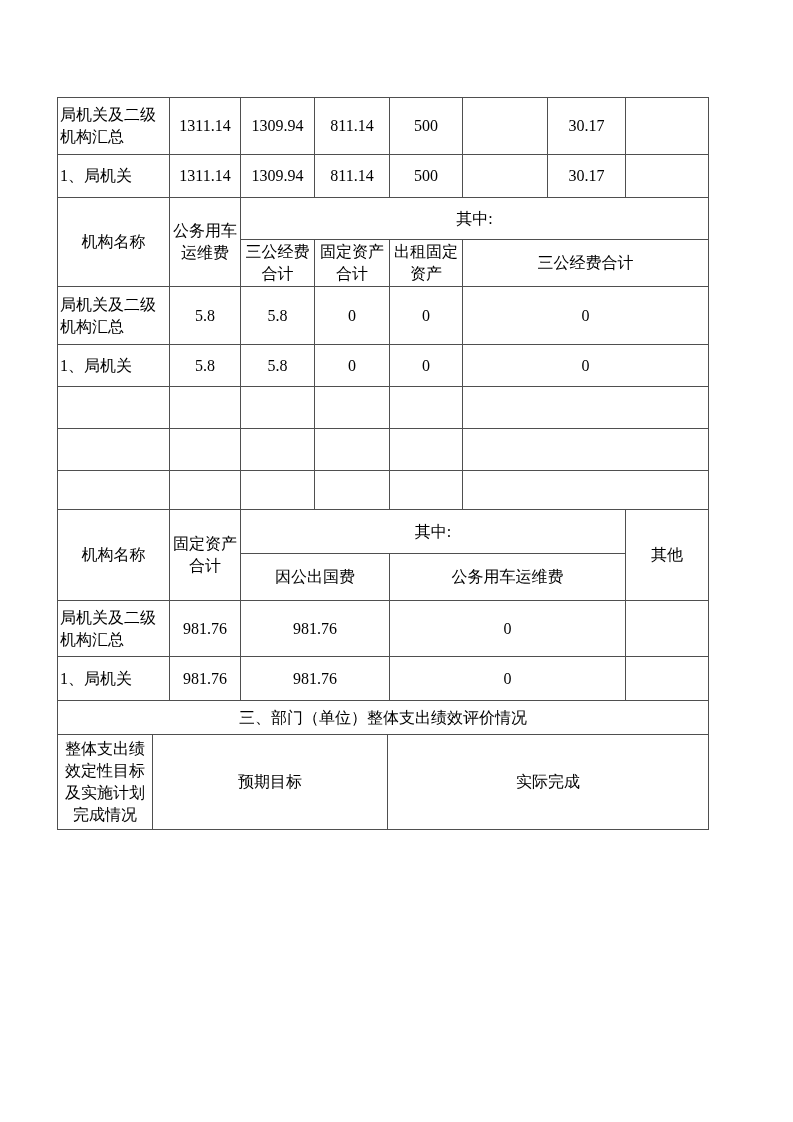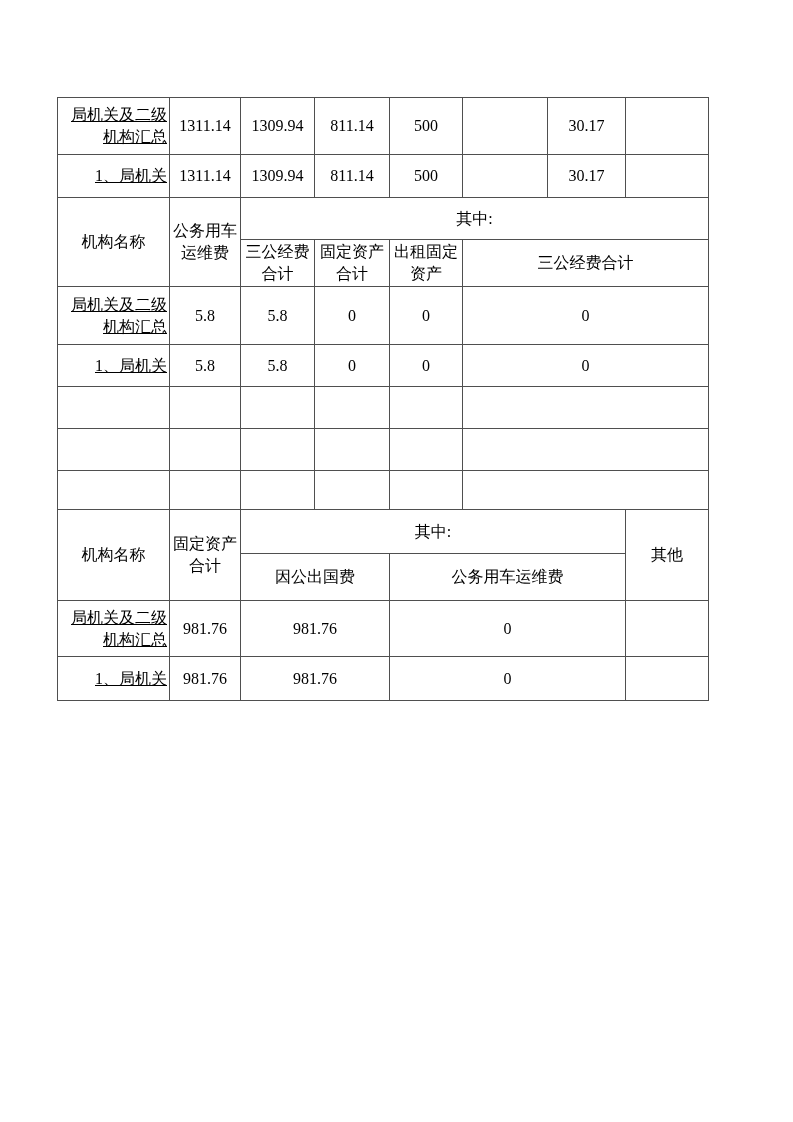--- a/index.html
+++ b/index.html
@@ -23,21 +23,21 @@
   }
   table + table { margin-top: -1px; }
   td {
     border: 1px solid #4f4f4f;
     vertical-align: middle;
     text-align: center;
     padding: 1px 2px;
     word-break: break-all;
     overflow: hidden;
   }
-  td.lbl { text-align: right; text-decoration: underline; }
+  td.lbl { text-align: left; }
   td.ctr { text-align: center; }
 </style>
 </head>
 <body>
 
 <div class="sheet">
 
   <table>
     <colgroup>
       <col style="width:112px">
@@ -166,14 +166,31 @@
     <tr style="height:44px">
       <td class="lbl">1、局机关</td>
       <td>981.76</td>
       <td>981.76</td>
       <td>0</td>
       <td></td>
     </tr>
   </tbody>
     </table>
 
+  <table>
+    <colgroup>
+      <col style="width:95px">
+        <col style="width:235px">
+        <col style="width:321px">
+    </colgroup>
+    <tbody>
+        <tr style="height:34px">
+      <td colspan="3">三、部门（单位）整体支出绩效评价情况</td>
+    </tr>
+    <tr style="height:95px">
+      <td class="ctr">整体支出绩效定性目标及实施计划完成情况</td>
+      <td>预期目标</td>
+      <td>实际完成</td>
+    </tr>
+  </tbody>
+    </table>
 
 </div>
 
 </body></html>

